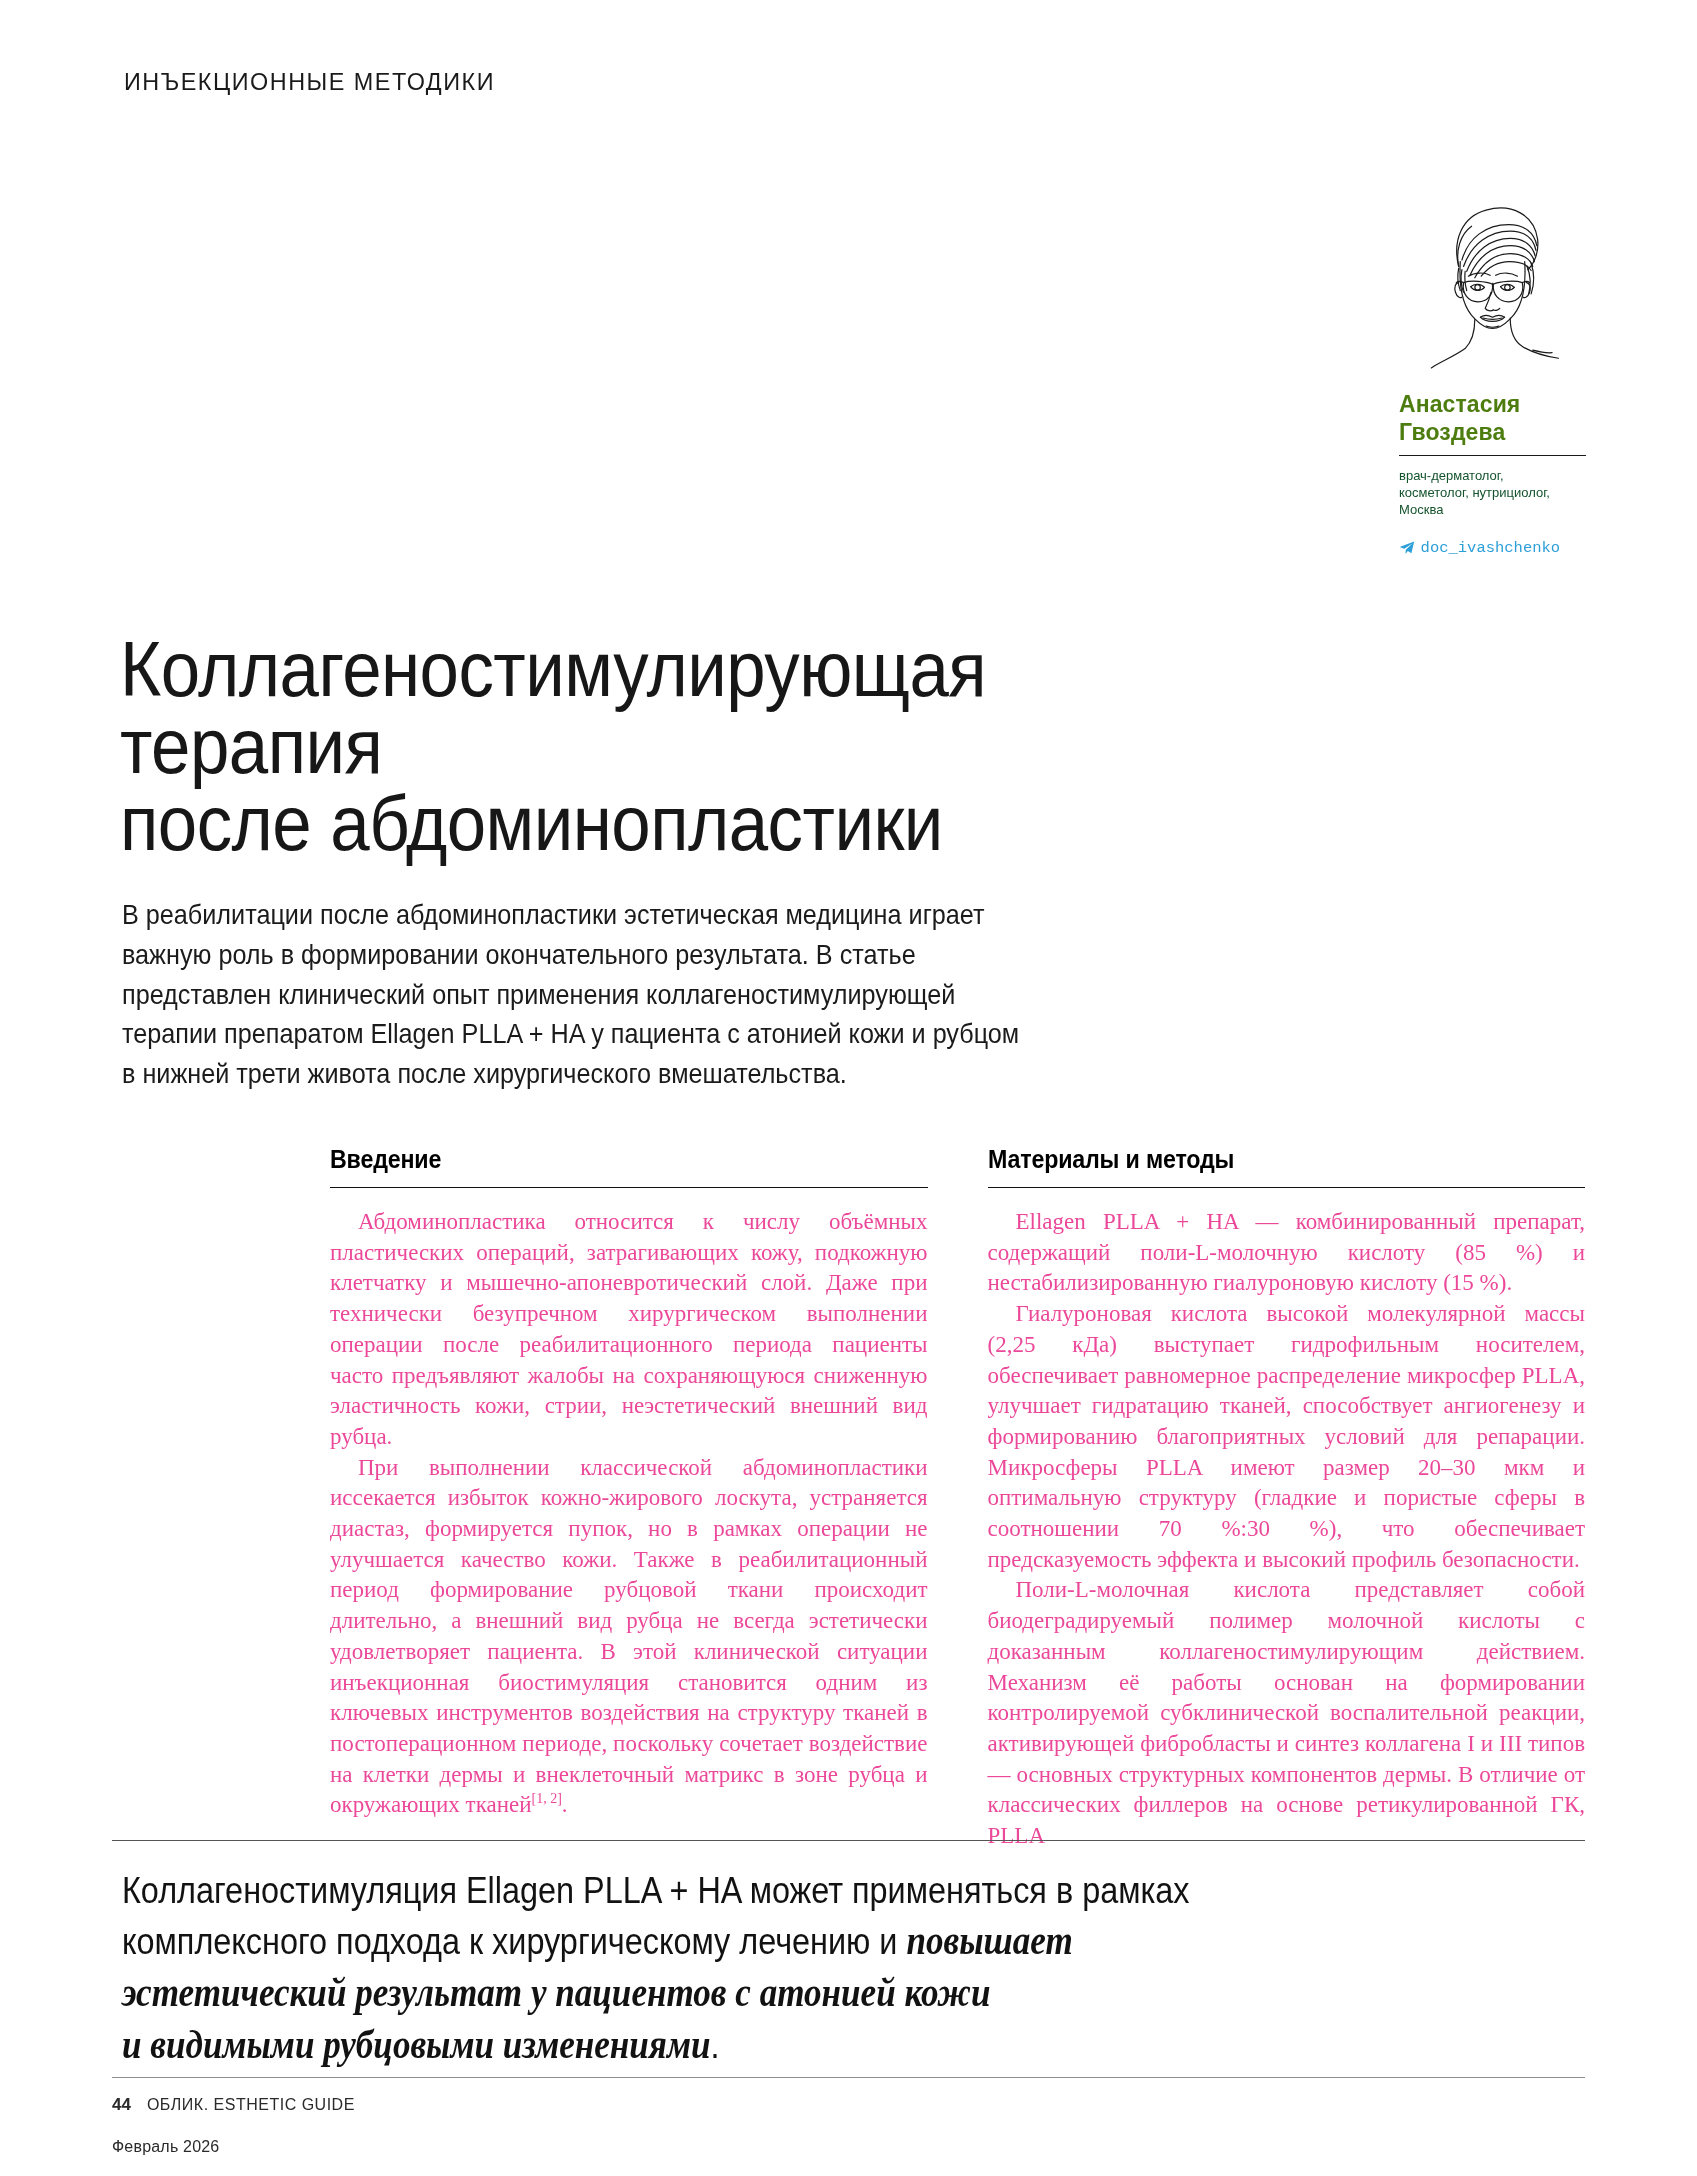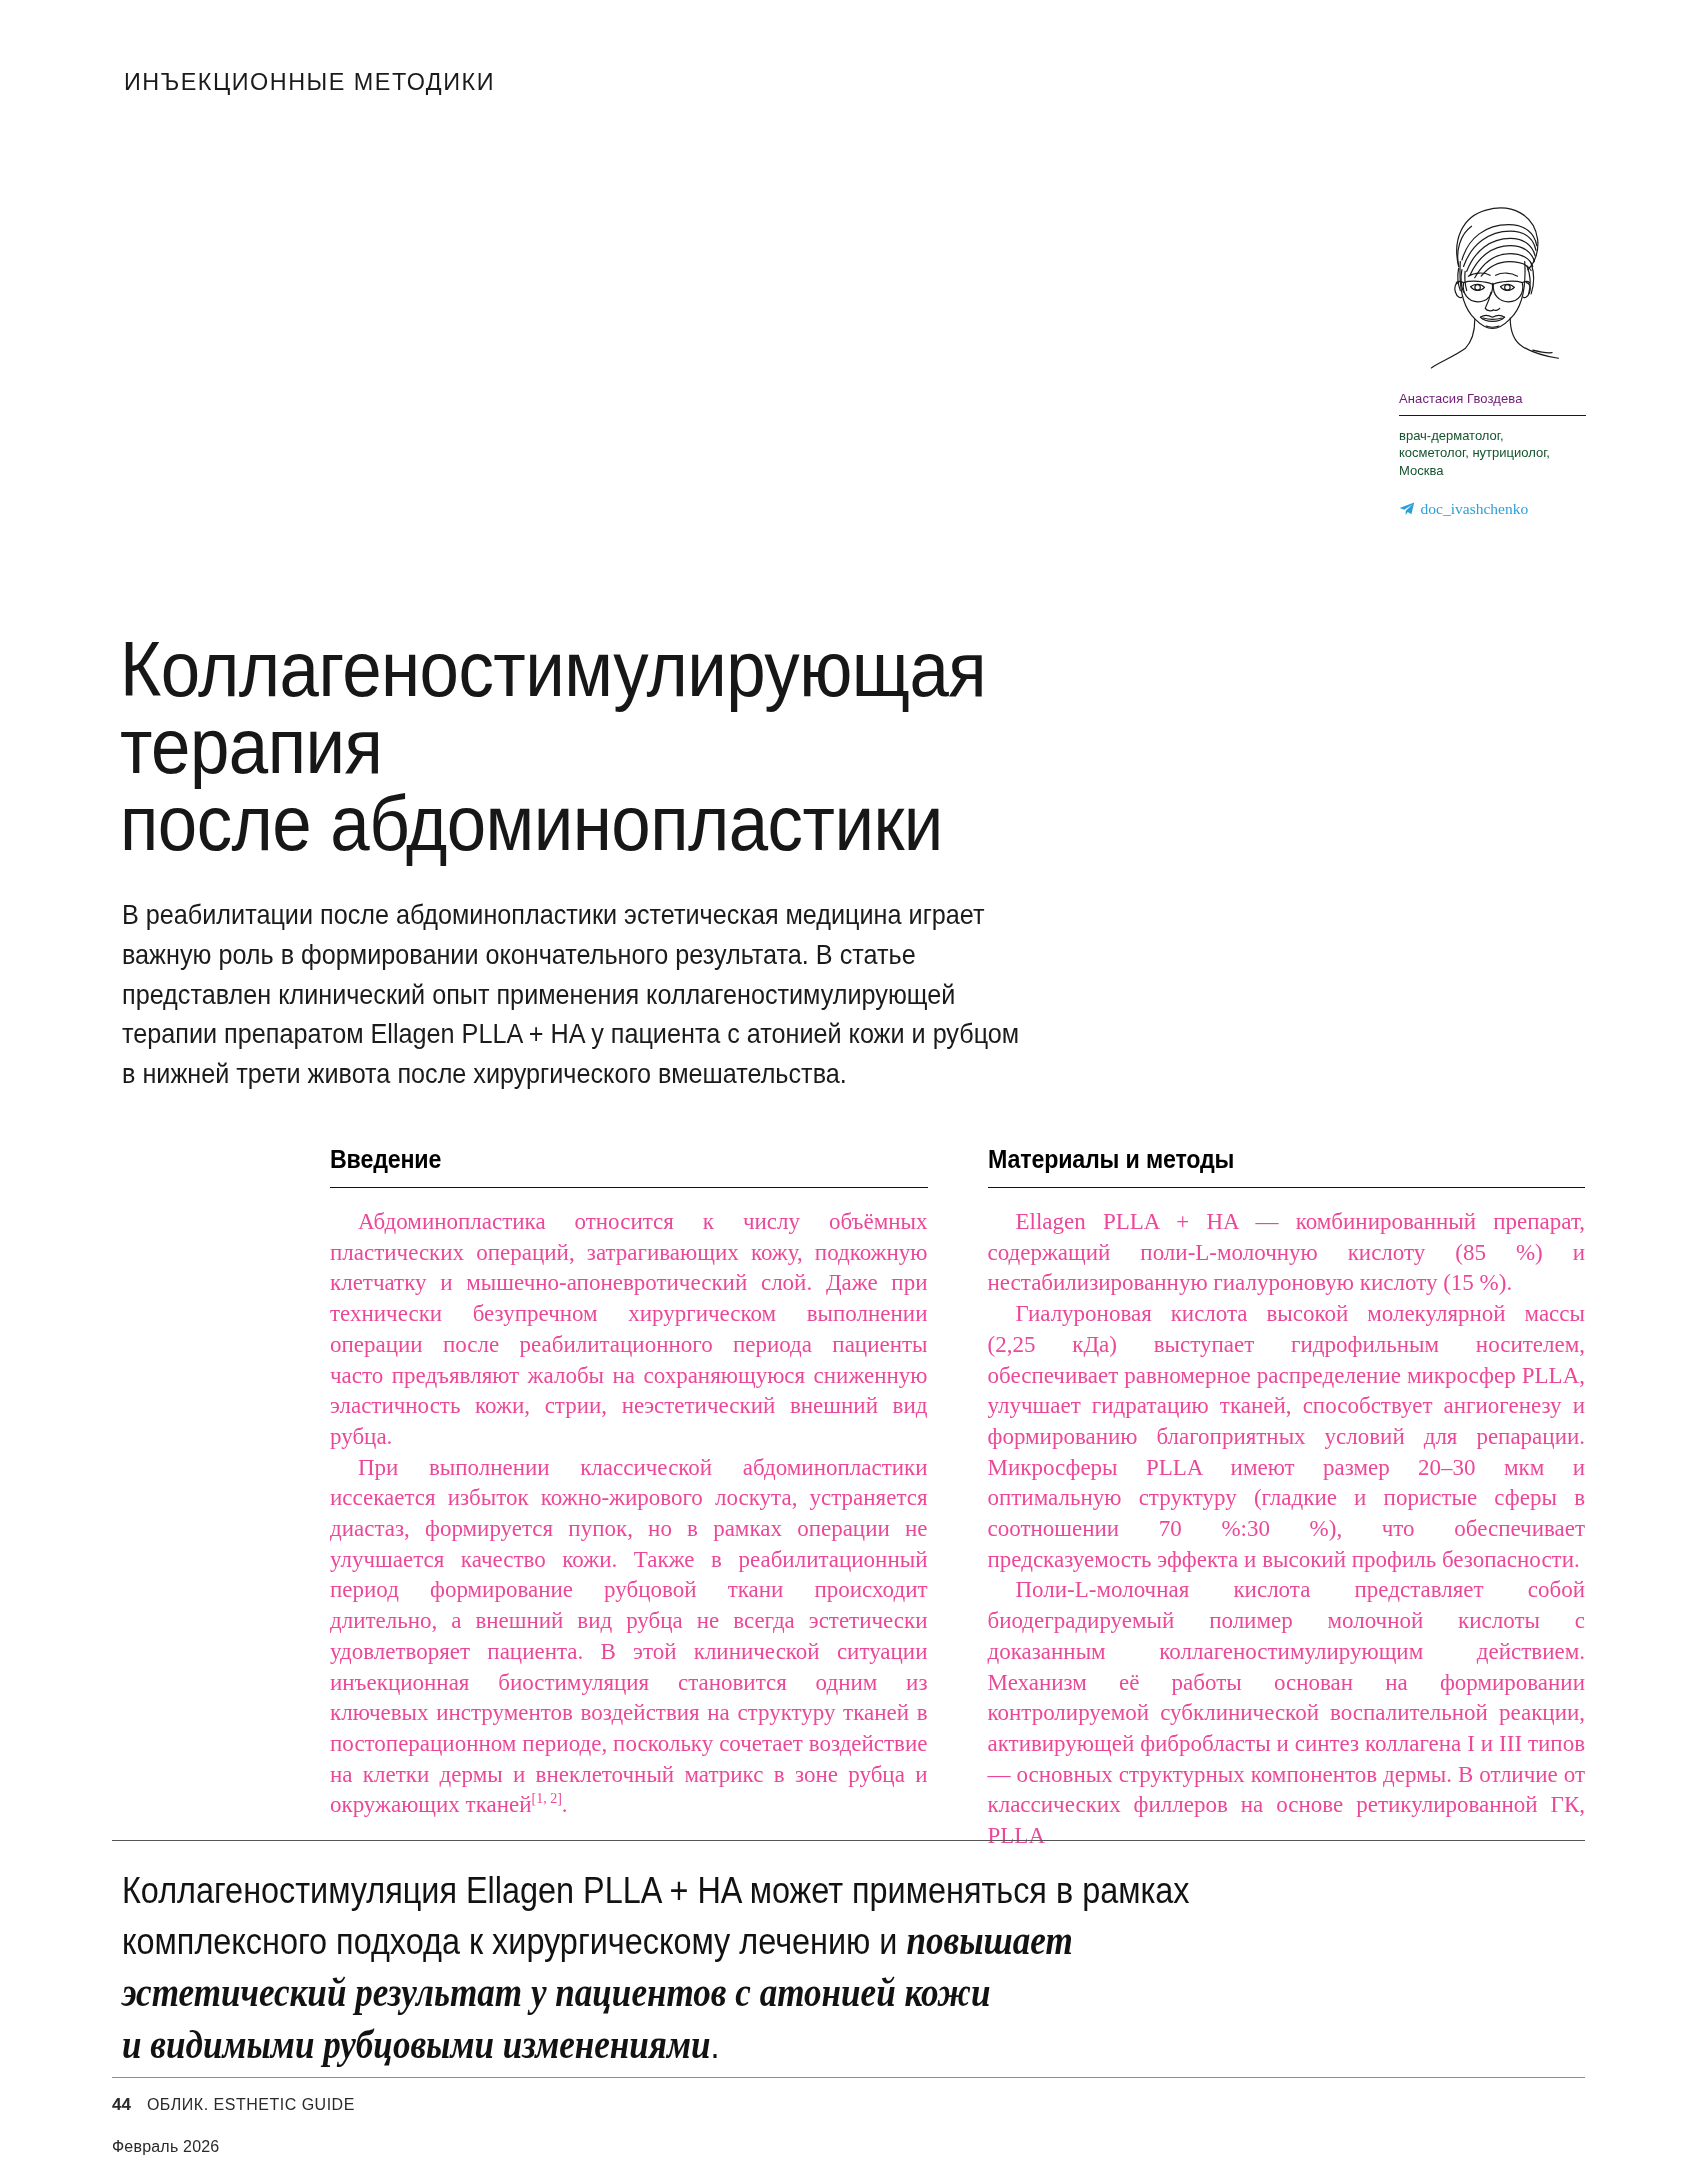--- a/index.html
+++ b/index.html
@@ -44,24 +44,24 @@
     text-align: left;
   }
   .portrait {
     width: 161px;
     height: 186px;
     margin: 0 0 13px 13px;
     display: block;
   }
   .author-name {
     font-family: "Liberation Sans", sans-serif;
-    font-weight: normal;
-    font-size: 13px;
+    font-weight: bold;
+    font-size: 23px;
     letter-spacing: 0.1px;
-    color: #701a75;
+    color: #4d7c0f;
     line-height: 1.2;
     padding-bottom: 8.4px;
   }
   .author-rule {
     border: 0;
     border-top: 1.3px solid #1a1a1a;
     margin: 0 0 11.2px 0;
     width: 100%;
   }
   .author-role {
@@ -69,21 +69,21 @@
     font-size: 13px;
     line-height: 1.33;
     color: #14532d;
     margin-bottom: 20.6px;
     white-space: pre-line;
   }
   .author-social {
     display: flex;
     align-items: center;
     gap: 5.6px;
-    font-family: Liberation Serif, serif;
+    font-family: Liberation Mono, monospace;
     font-size: 15.5px;
   }
   .tg-icon { display: inline-block; line-height: 0; }
   .author-handle { color: #2c9fd9; }
 
   
   .headline {
     position: absolute;
     left: 120px;
     top: 579px;

